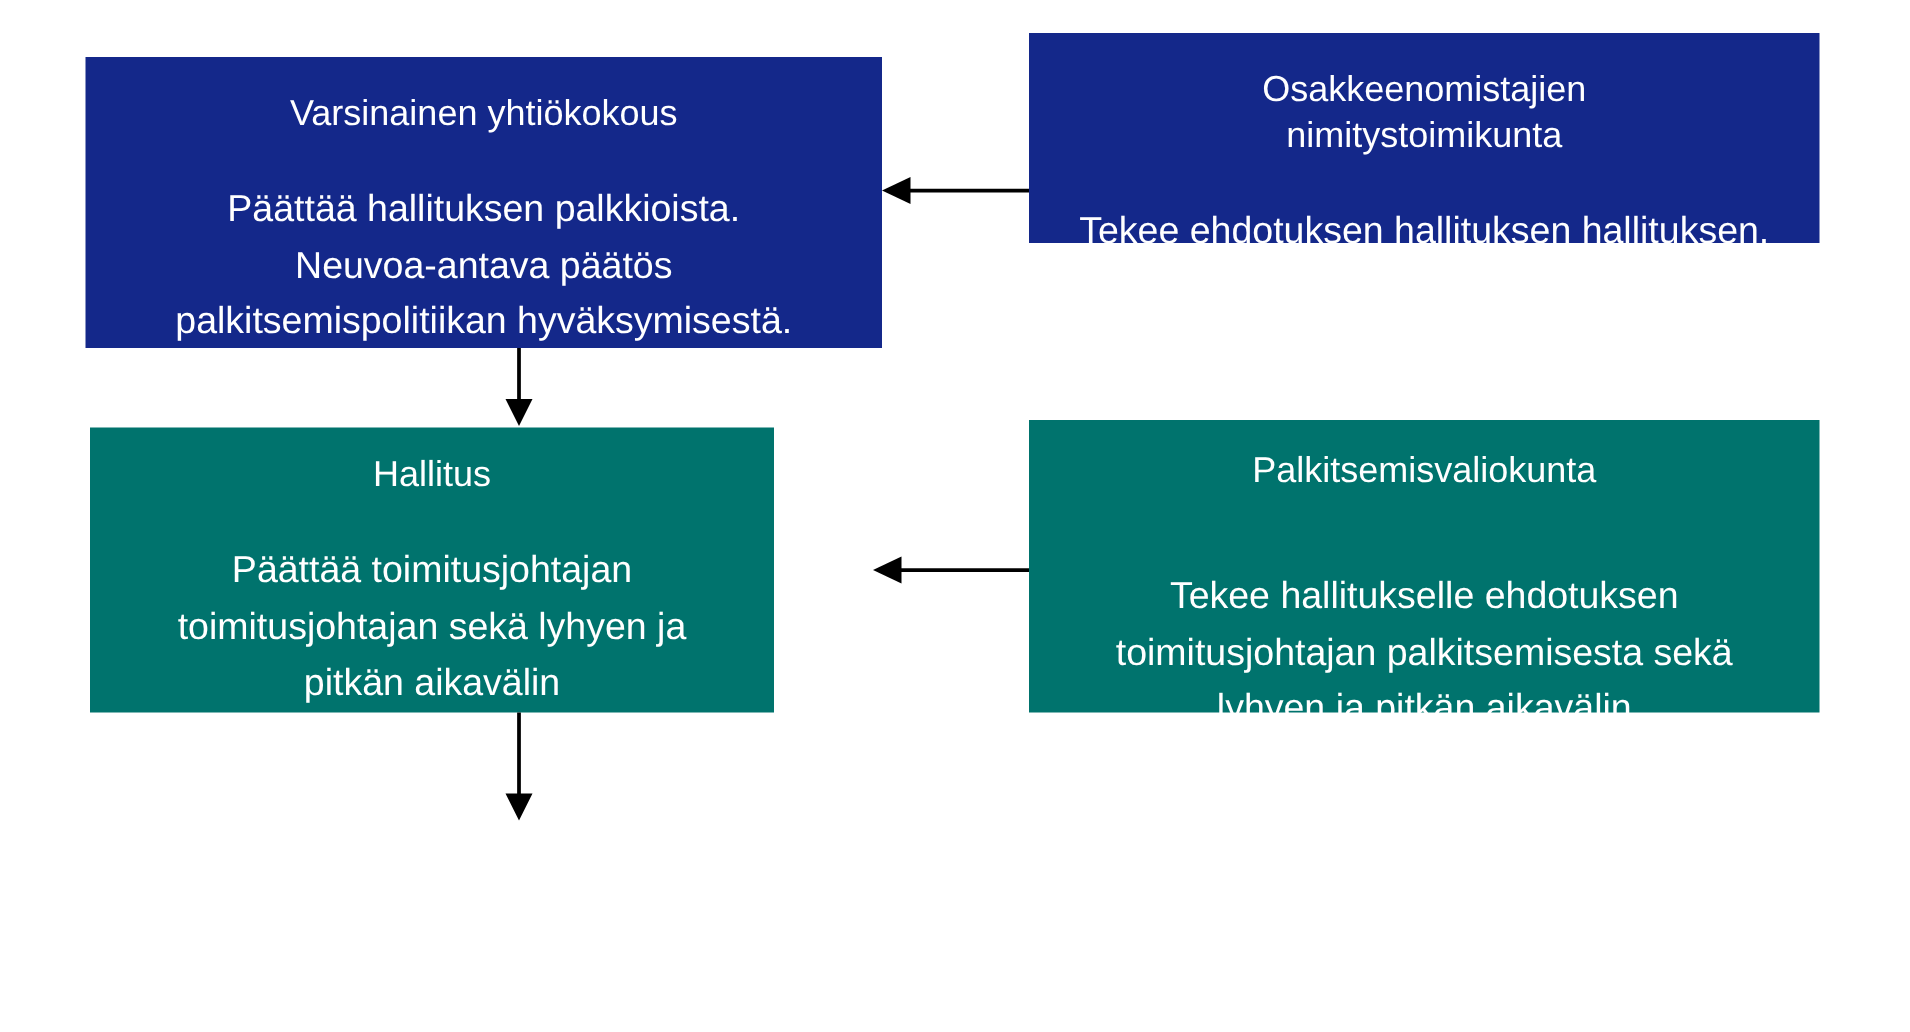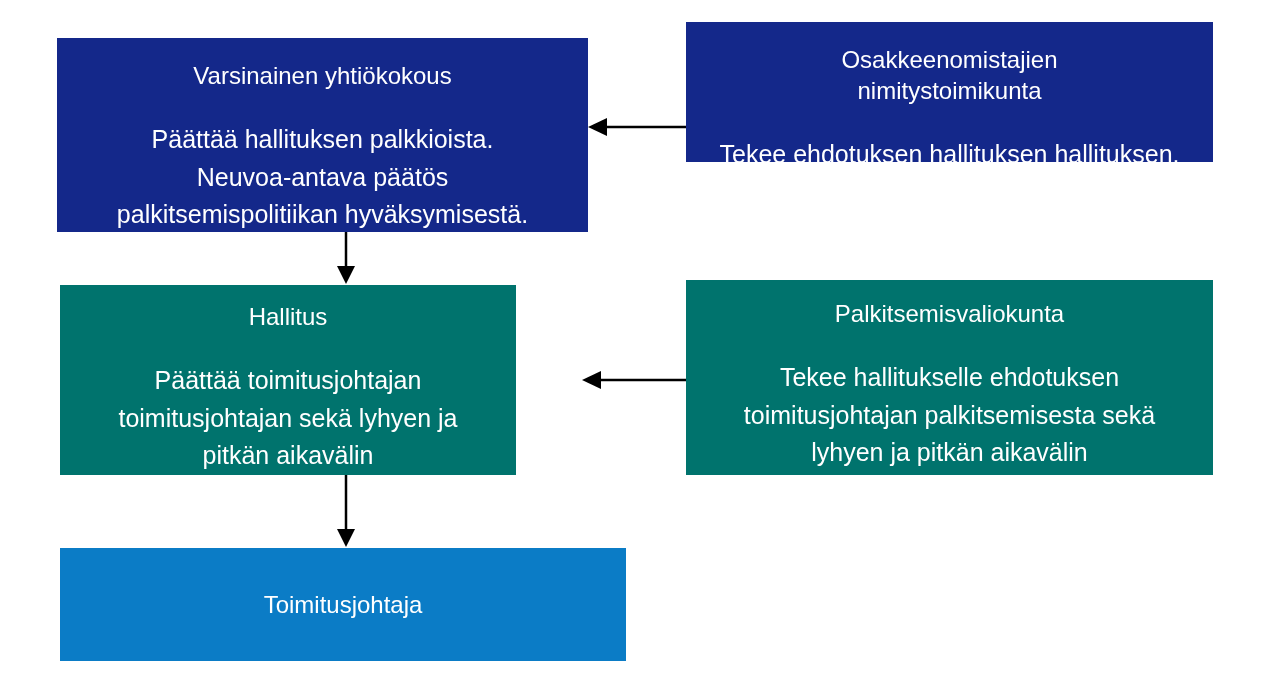--- a/index.html
+++ b/index.html
@@ -37,21 +37,21 @@
     line-height: 1.5;
     white-space: pre-line;
   }
   .navy { background: var(--color-navy, #14288a); }
   .teal { background: var(--color-teal, #00736d); }
   .blue { background: var(--color-blue, #0b7cc6); }
 
   .box-agm          { left: 57px;  top: 38px;  width: 531px; height: 194px; }
   .box-nomination   { left: 686px; top: 22px;  width: 527px; height: 140px; }
   .box-board        { left: 60px;  top: 285px; width: 456px; height: 190px; padding-top: 16px; }
-  .box-remuneration { left: 686px; top: 280px; width: 527px; height: 195px; padding-top: 18px; }
+  .box-remuneration { left: 686px; top: 280px; width: 527px; height: 195px; padding-top: 18px; gap: 20px; }
   .box-ceo {
     left: 60px; top: 548px; width: 566px; height: 113px;
     justify-content: center;
   }
   .box-ceo .box-title { margin-bottom: 0; }
 
   .arrows {
     position: absolute;
     left: 0;
     top: 0;
@@ -89,23 +89,20 @@
     <div class="box-body">Päättää toimitusjohtajan toimitusjohtajan sekä lyhyen ja pitkän aikavälin
 kannustinjärjestelmistä</div>
   </div>
 
   <div class="box teal box-remuneration">
     <div class="box-title">Palkitsemisvaliokunta</div>
     <div class="box-body">Tekee hallitukselle ehdotuksen toimitusjohtajan palkitsemisesta sekä lyhyen ja pitkän aikavälin
 kannustinjärjestelmistä.</div>
   </div>
 
-  <div class="box blue box-ceo">
-    <div class="box-title">Toimitusjohtaja</div>
-  </div>
 
   <svg class="arrows" width="1273" height="688" viewBox="0 0 1273 688" xmlns="http://www.w3.org/2000/svg">
     <g>
       <line x1="686" y1="127" x2="606" y2="127"></line>
       <polygon points="588,127 607,118 607,136"></polygon>
     </g>
     <g>
       <line x1="346" y1="232" x2="346" y2="272"></line>
       <polygon points="346,284 337,266 355,266"></polygon>
     </g>

